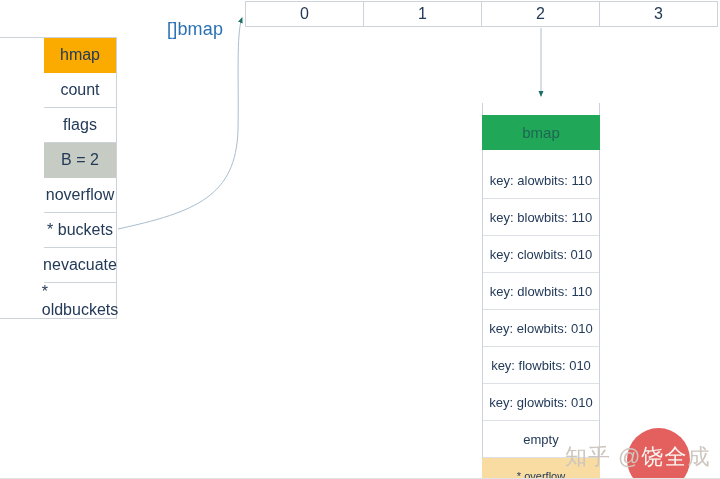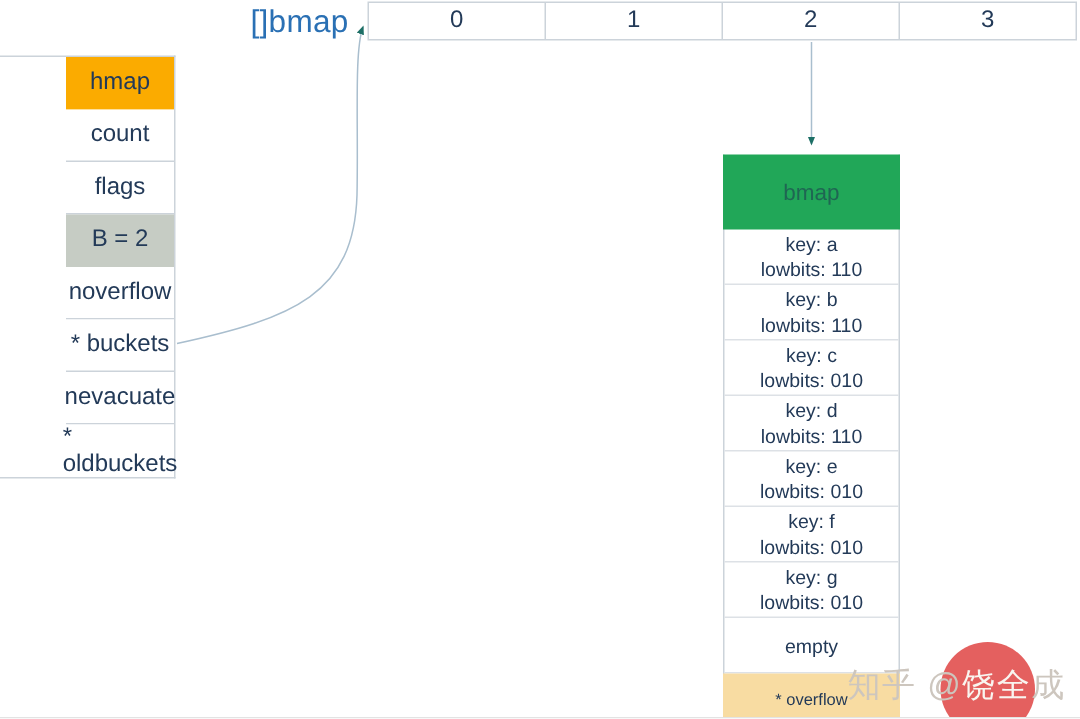--- a/index.html
+++ b/index.html
@@ -12,22 +12,22 @@
     border-bottom: 1px solid #e3e3e3;
     box-sizing: border-box;
   }
 
   
   svg.arrows { position:absolute; left:0; top:0; z-index:5; pointer-events:none; }
   .arrow-path { fill:none; stroke: var(--line); stroke-width:1; }
 
   
   .array-label {
-    position:absolute; left:167px; top:3px;
-    font-size:21px; color: var(--blue);
+    position:absolute; left:167px; top:19px;
+    font-size:18px; color: var(--blue);
     z-index:2; letter-spacing:0.2px;
   }
 
   
   .bucket-array {
     position:absolute; left:245px; top:1px; width:473px; height:26px;
     display:flex; z-index:2;
     border:1px solid var(--border); box-sizing:border-box; background:#fff;
   }
   .bucket-cell {
@@ -54,26 +54,26 @@
   .hrow.header { background: var(--orange); border-bottom-color: var(--orange); }
   .hrow.highlight { background: var(--gray_row); border-bottom-color: var(--gray_row); }
 
   
   .bmap-table {
     position:absolute; left:482px; top:103px; width:118px; z-index:2;
     border:1px solid var(--border); border-top:none; box-sizing:border-box;
     background:#fff;
   }
   .brow-header {
-    height:50px; display:flex; align-items:center; justify-content:center;
+    height:35px; display:flex; align-items:center; justify-content:center;
     background: var(--green); color: var(--green_text);
-    font-size:15px; margin:0 -1px; 
+    font-size:15px; margin:12px -1px; 
   }
   .brow-entry {
-    height:37px; display:flex; flex-direction:column; align-items:center; justify-content:center;
+    height:37px; display:flex; align-items:center; justify-content:center;
     font-size:13px; line-height:17px; color: var(--navy);
     border-bottom:1px solid #dde1e6; box-sizing:border-box;
   }
   .brow-empty {
     height:37px; display:flex; align-items:center; justify-content:center;
     font-size:13px; color: var(--navy);
     border-bottom:1px solid #dde1e6; box-sizing:border-box;
   }
   .brow-overflow {
     height:36px; display:flex; align-items:center; justify-content:center;

